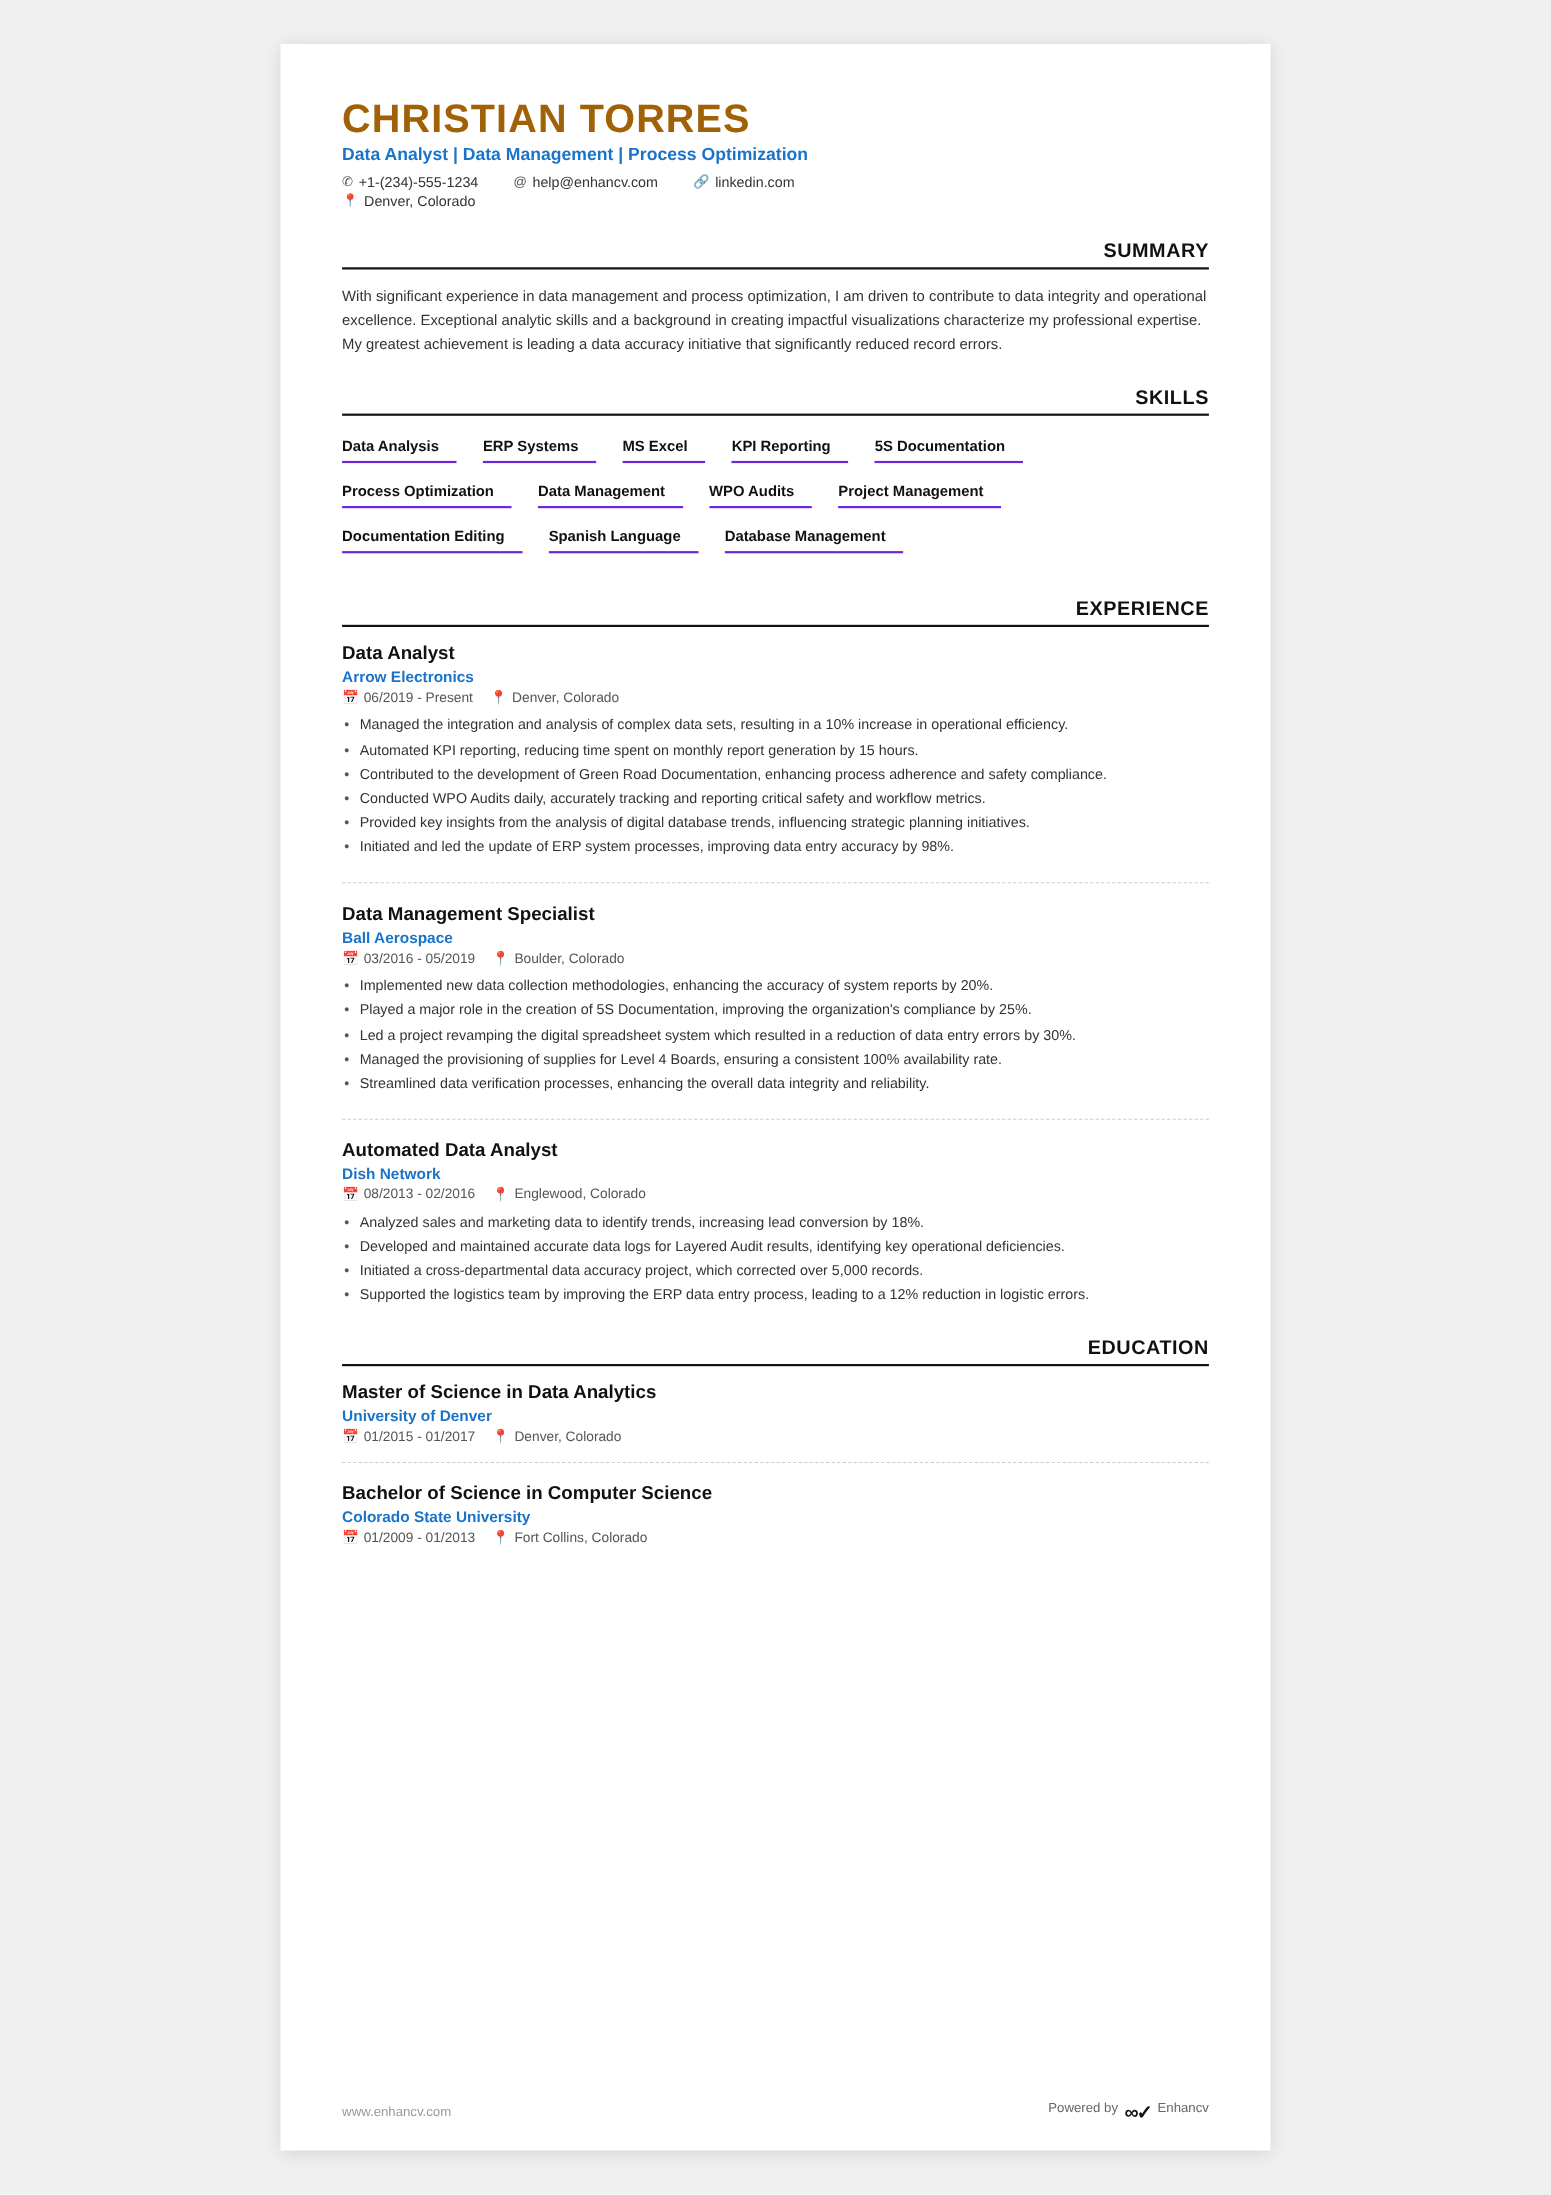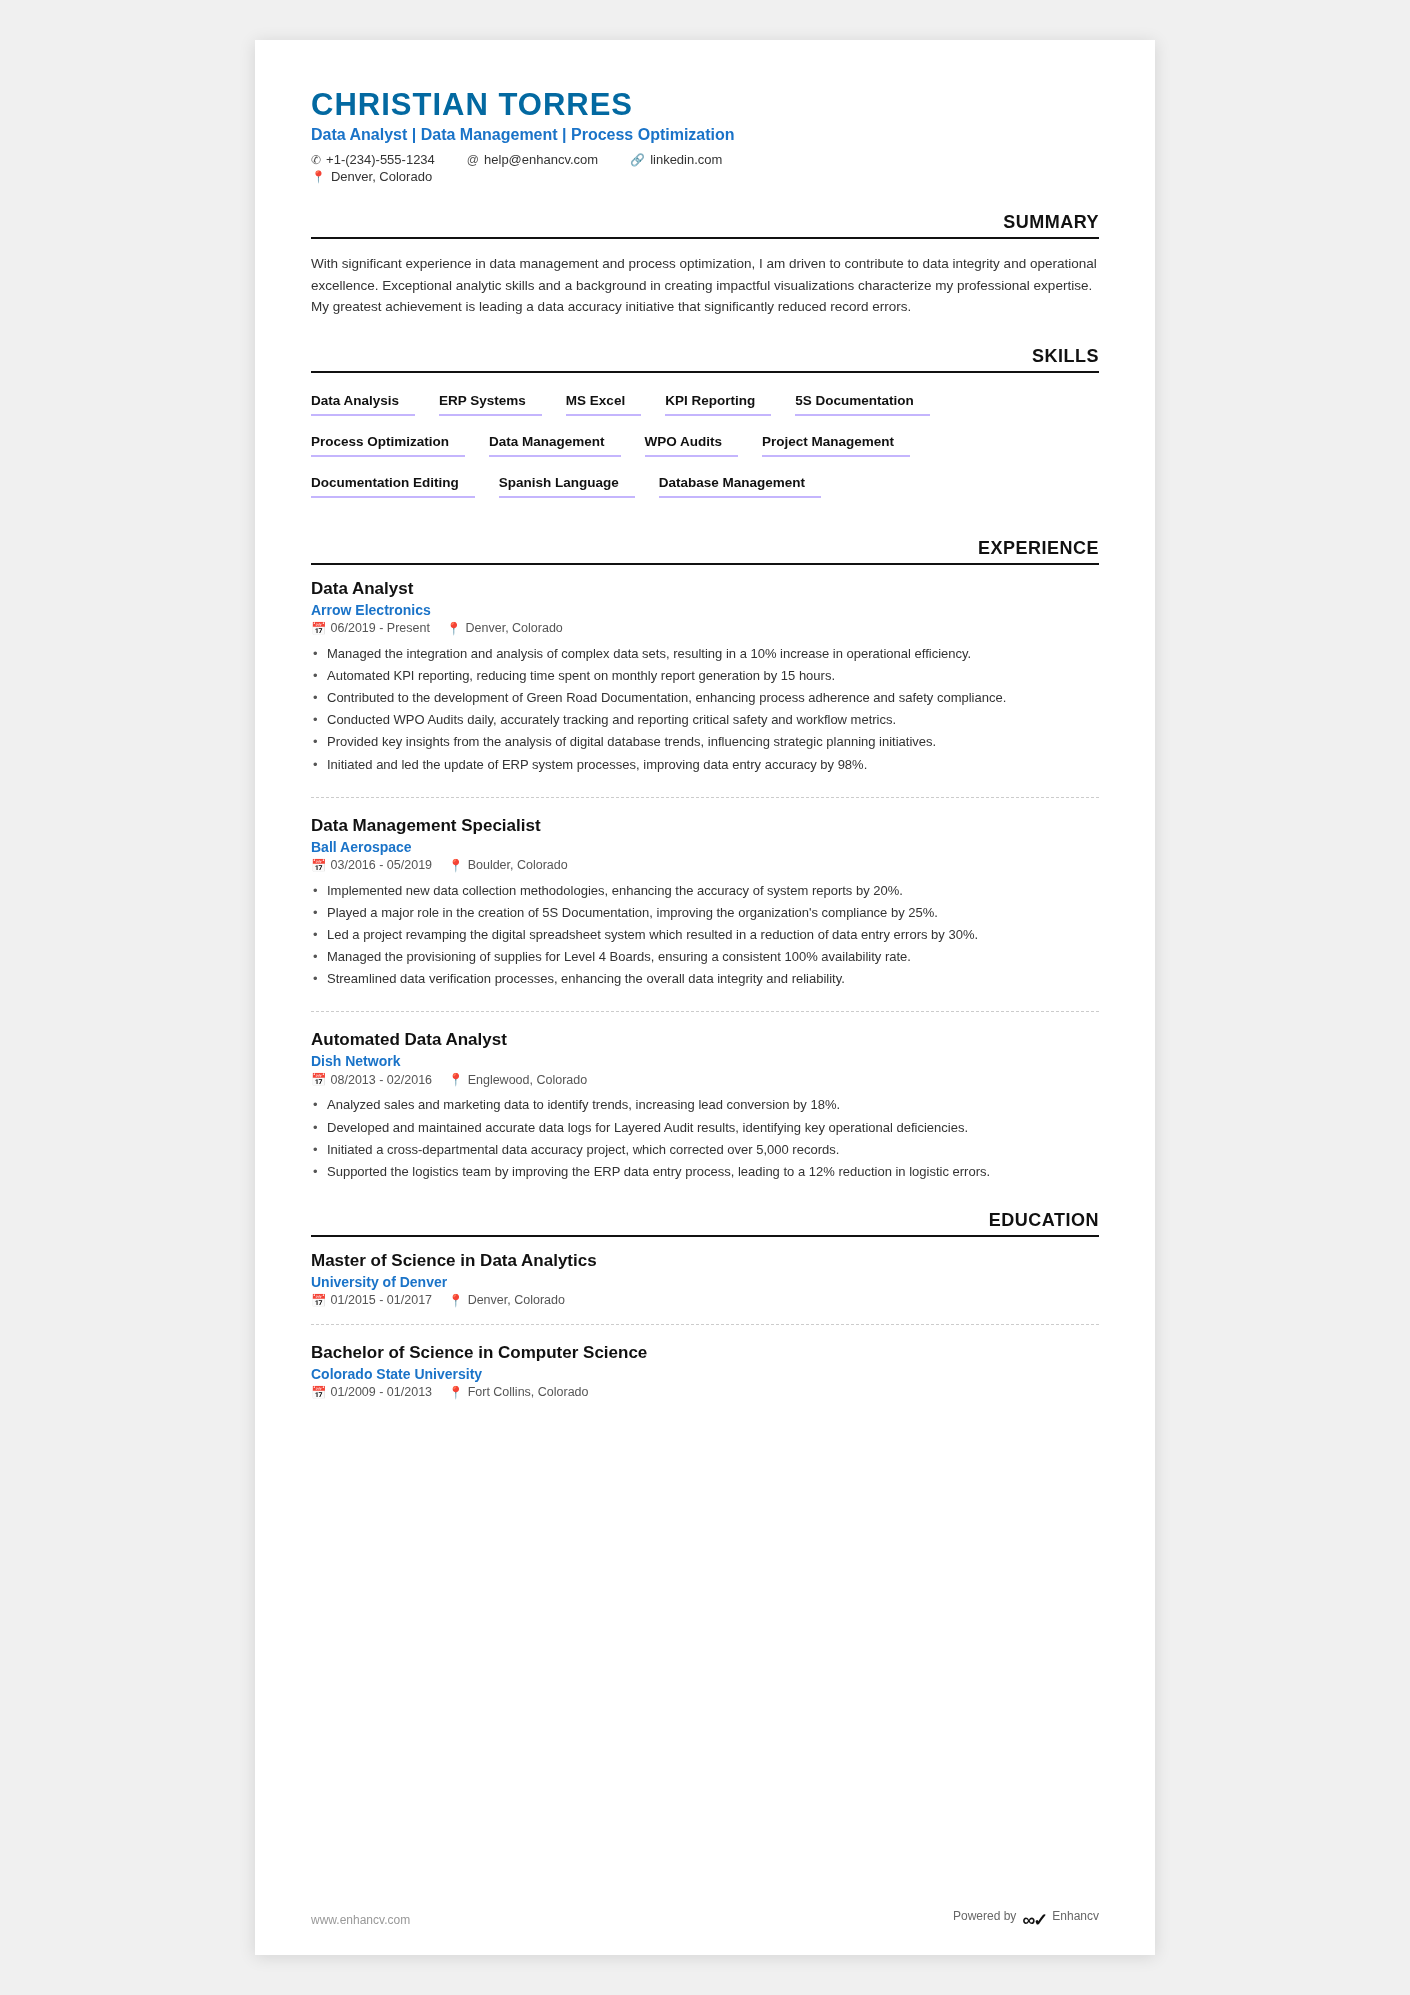--- a/index.html
+++ b/index.html
@@ -13,23 +13,23 @@
     }
     .page {
       background: #fff;
       width: 900px;
       min-height: 1900px;
       padding: 48px 56px 60px 56px;
       position: relative;
       box-shadow: 0 2px 16px rgba(0,0,0,0.12);
     }
     .header-name {
-      font-size: 31px;
+      font-size: 36px;
       font-weight: 900;
-      color: #0369a1;
+      color: #a16207;
       letter-spacing: 1px;
       text-transform: uppercase;
       line-height: 1.1;
     }
     .header-title {
       font-size: 16px;
       font-weight: 700;
       color: #1a73c8;
       margin-top: 4px;
       margin-bottom: 8px;
@@ -69,21 +69,21 @@
       font-size: 13.5px;
       color: #333;
       line-height: 1.6;
     }
     .skills-grid {
       display: flex;
       flex-wrap: wrap;
       gap: 0;
     }
     .skill-item {
-      border-bottom: 2px solid #c4b5fd;
+      border-bottom: 2px solid #6d28d9;
       font-size: 13.5px;
       font-weight: 700;
       color: #111;
       padding: 6px 16px 6px 0;
       margin-right: 24px;
       margin-bottom: 12px;
       white-space: nowrap;
     }
     .experience-entry {
       margin-bottom: 22px;

